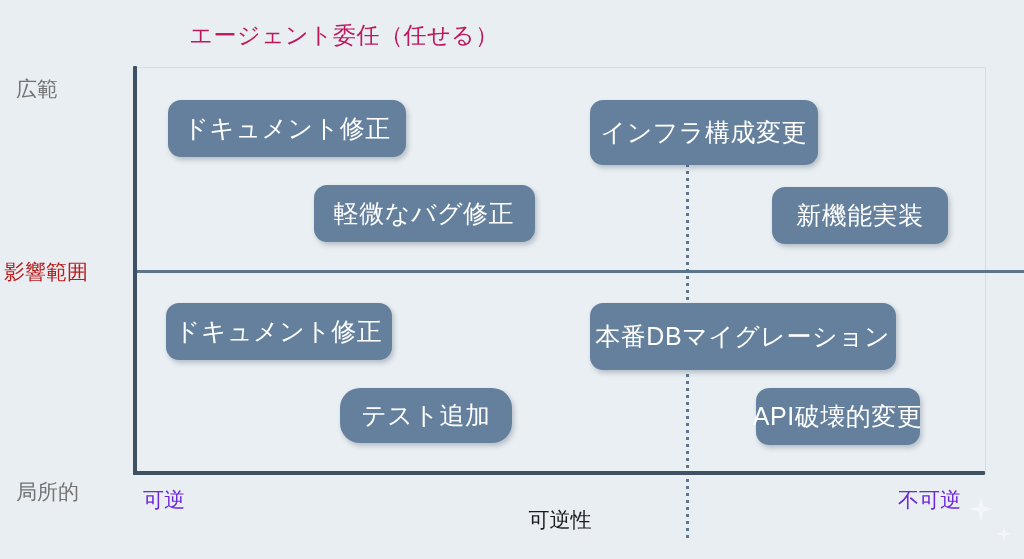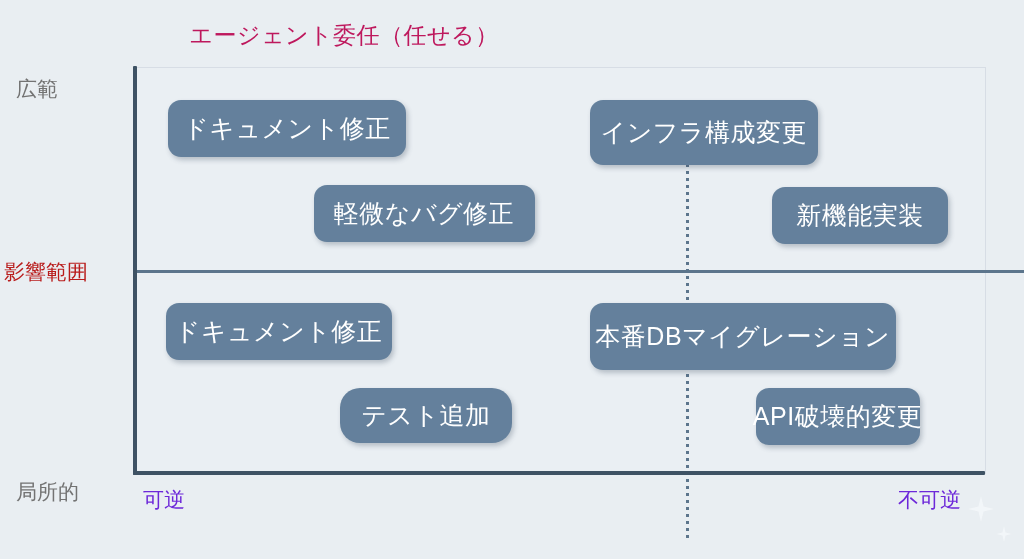--- a/index.html
+++ b/index.html
@@ -186,20 +186,21 @@
 
   <div id="axis-y"></div>
   <div id="axis-x"></div>
 
   <div id="y-label-top" class="y-label">広範</div>
   <div id="y-label-bottom" class="y-label">局所的</div>
   <div id="y-axis-title">影響範囲</div>
 
   <div id="x-label-left" class="x-label">可逆</div>
   <div id="x-label-right" class="x-label">不可逆</div>
+  <div id="x-axis-title">可逆性</div>
 
   <div id="items-layer">
       <div class="item-box" style="left: 168px; top: 100.4px; width: 238px; height: 57px;">
         <span>ドキュメント修正</span>
       </div>
       <div class="item-box" style="left: 313.5px; top: 185.45px; width: 221px; height: 57px;">
         <span>軽微なバグ修正</span>
       </div>
       <div class="item-box" style="left: 589.75px; top: 100.4px; width: 228px; height: 65px;">
         <span>インフラ構成変更</span>

